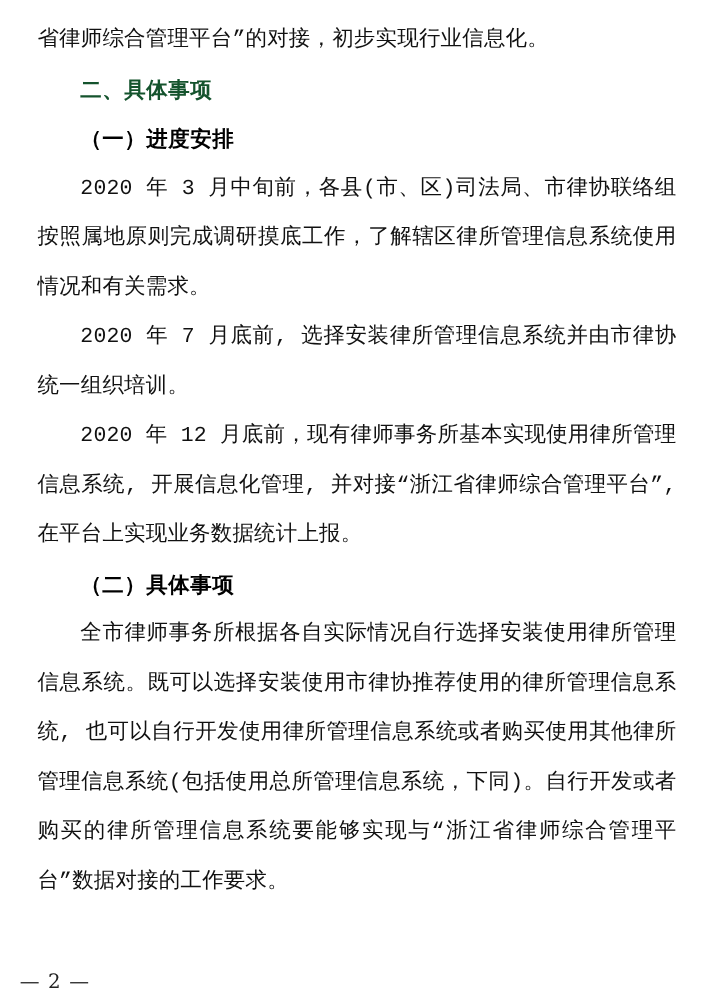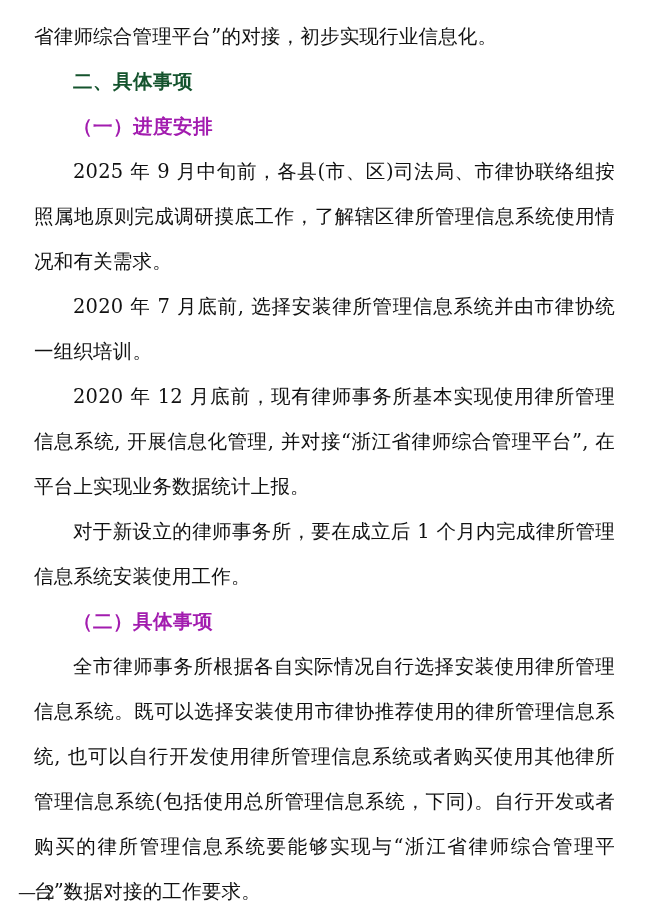--- a/index.html
+++ b/index.html
@@ -23,41 +23,42 @@
     position: relative;
   }
   .para {
     font-size: 19.5px;
     line-height: 45px;
     text-align: justify;
     text-justify: inter-ideograph;
     letter-spacing: 0.2px;
     margin: 0;
     color: #111;
+    font-family: Liberation Mono, monospace;
   }
   .indent {
     text-indent: 39px;
   }
   .heading {
     font-size: 19.5px;
     line-height: 45px;
     margin: 0;
     text-indent: 39px;
     font-weight: bold;
     letter-spacing: 0.5px;
     color: #14532d;
   }
   .subheading {
     font-size: 19.5px;
     line-height: 45px;
     margin: 0;
     text-indent: 39px;
     font-weight: bold;
     letter-spacing: 0.5px;
-    color: #a21caf;
+    color: #000000;
   }
   .first-line {
     margin-top: 4px;
   }
   .footer {
     position: absolute;
     left: 0;
     right: 0;
     bottom: 2px;
     text-align: left;
@@ -71,26 +72,25 @@
 <body>
 
 <div class="page">
 
   <p class="para first-line">省律师综合管理平台”的对接，初步实现行业信息化。</p>
 
   <p class="heading">二、具体事项</p>
 
   <p class="subheading">（一）进度安排</p>
 
-  <p class="para indent">2025 年 9 月中旬前，各县(市、区)司法局、市律协联络组按照属地原则完成调研摸底工作，了解辖区律所管理信息系统使用情况和有关需求。</p>
+  <p class="para indent">2020 年 3 月中旬前，各县(市、区)司法局、市律协联络组按照属地原则完成调研摸底工作，了解辖区律所管理信息系统使用情况和有关需求。</p>
 
   <p class="para indent">2020 年 7 月底前, 选择安装律所管理信息系统并由市律协统一组织培训。</p>
 
   <p class="para indent">2020 年 12 月底前，现有律师事务所基本实现使用律所管理信息系统, 开展信息化管理, 并对接“浙江省律师综合管理平台”, 在平台上实现业务数据统计上报。</p>
 
-  <p class="para indent">对于新设立的律师事务所，要在成立后 1 个月内完成律所管理信息系统安装使用工作。</p>
 
   <p class="subheading">（二）具体事项</p>
 
   <p class="para indent">全市律师事务所根据各自实际情况自行选择安装使用律所管理信息系统。既可以选择安装使用市律协推荐使用的律所管理信息系统, 也可以自行开发使用律所管理信息系统或者购买使用其他律所管理信息系统(包括使用总所管理信息系统，下同)。自行开发或者购买的律所管理信息系统要能够实现与“浙江省律师综合管理平台”数据对接的工作要求。</p>
 
   <div class="footer">— 2 —</div>
 </div>
 
 </body></html>

